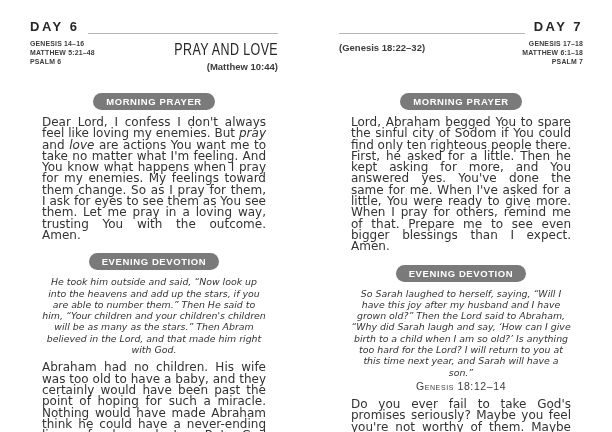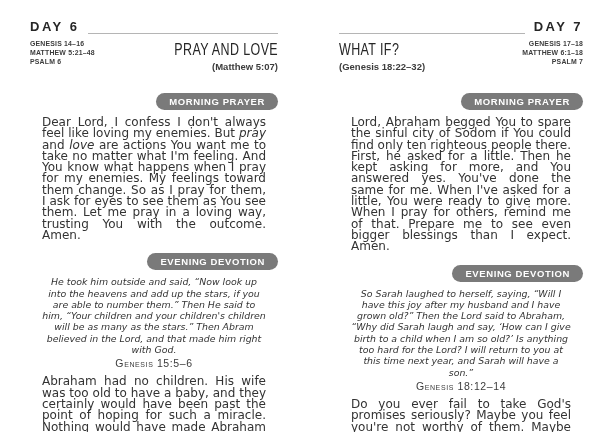--- a/index.html
+++ b/index.html
@@ -82,21 +82,21 @@
   .page.right .devotion-title .squeeze { transform-origin: left center; }
   .title-ref {
     font-family: "Liberation Sans", sans-serif;
     font-weight: 700;
     font-size: 9.5px;
     margin-top: 2px;
     color: #3c3c3c;
   }
 
   
-  .badge-row { text-align: right; }
+  .badge-row { text-align: center; }
   .badge {
     display: inline-block;
     background: var(--badge-bg, #7a7a7a);
     color: var(--badge-text, #ffffff);
     border-radius: 9px;
     padding: 4px 13px 3.5px;
     font-family: "Liberation Sans", sans-serif;
     font-weight: 700;
     font-size: 9.5px;
     letter-spacing: 0.6px;
@@ -146,46 +146,44 @@
     </div>
 
     <div class="meta-row">
       <div class="refs">
         <div>GENESIS 14–16</div>
         <div>MATTHEW 5:21–48</div>
         <div>PSALM 6</div>
       </div>
       <div class="title-block">
         <h1 class="devotion-title"><span class="squeeze">PRAY AND LOVE</span></h1>
-        <div class="title-ref">(Matthew 5:07)</div>
+        <div class="title-ref">(Matthew 10:44)</div>
       </div>
     </div>
 
     <div class="badge-row morning">
       <span class="badge">MORNING PRAYER</span>
     </div>
     <p class="body-text"><span>Dear Lord, I confess I don't always feel like loving my enemies. But </span><em>pray</em><span> and </span><em>love</em><span> are actions You want me to take no matter what I'm feeling. And You know what happens when I pray for my enemies. My feelings toward them change. So as I pray for them, I ask for eyes to see them as You see them. Let me pray in a loving way, trusting You with the outcome. Amen.</span></p>
 
     <div class="badge-row evening">
       <span class="badge">EVENING DEVOTION</span>
     </div>
     <blockquote class="scripture-quote">He took him outside and said, “Now look up into the heavens and add up the stars, if you are able to number them.” Then He said to him, “Your children and your children's children will be as many as the stars.” Then Abram believed in the Lord, and that made him right with God.</blockquote>
-    <div class="scripture-citation">Genesis 15:5–6</div>
     <p class="body-text">Abraham had no children. His wife was too old to have a baby, and they certainly would have been past the point of hoping for such a miracle. Nothing would have made Abraham think he could have a never-ending line of descendants. But God promised Abraham as many descendants as there are stars. Abraham's faith in God made him set aside what he believed and instead trust in God's promise. Do you have faith as strong as Abraham's?</p>
   </section>
 
   <section class="page right">
     <div class="day-header">
       <span class="header-rule"></span>
       <span class="day-label">DAY 7</span>
     </div>
 
     <div class="meta-row">
       <div class="title-block">
-        <h1 class="devotion-title"><span class="squeeze">WHAT IF?</span></h1>
         <div class="title-ref">(Genesis 18:22–32)</div>
       </div>
       <div class="refs">
         <div>GENESIS 17–18</div>
         <div>MATTHEW 6:1–18</div>
         <div>PSALM 7</div>
       </div>
     </div>
 
     <div class="badge-row morning">

